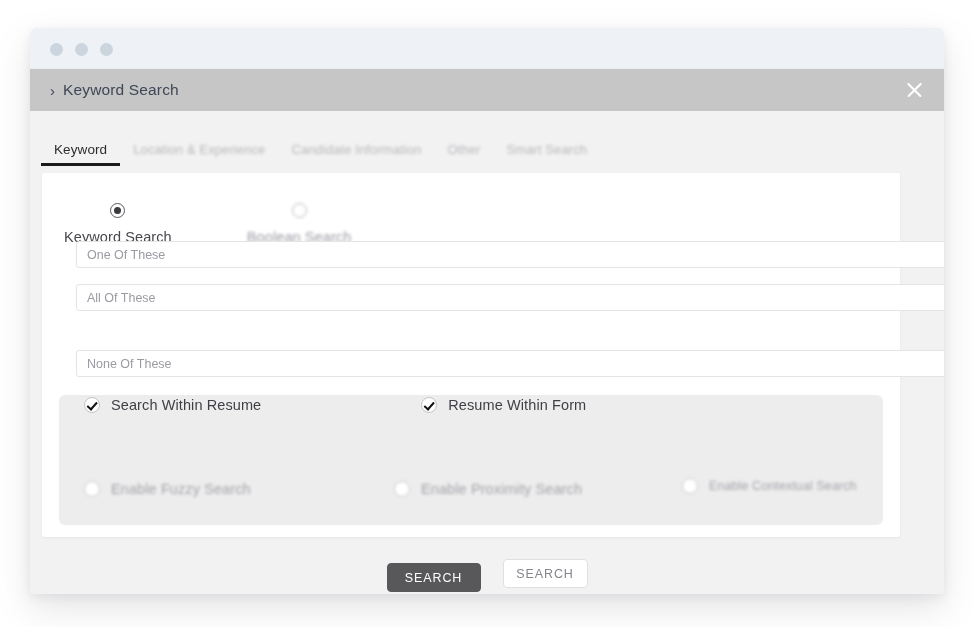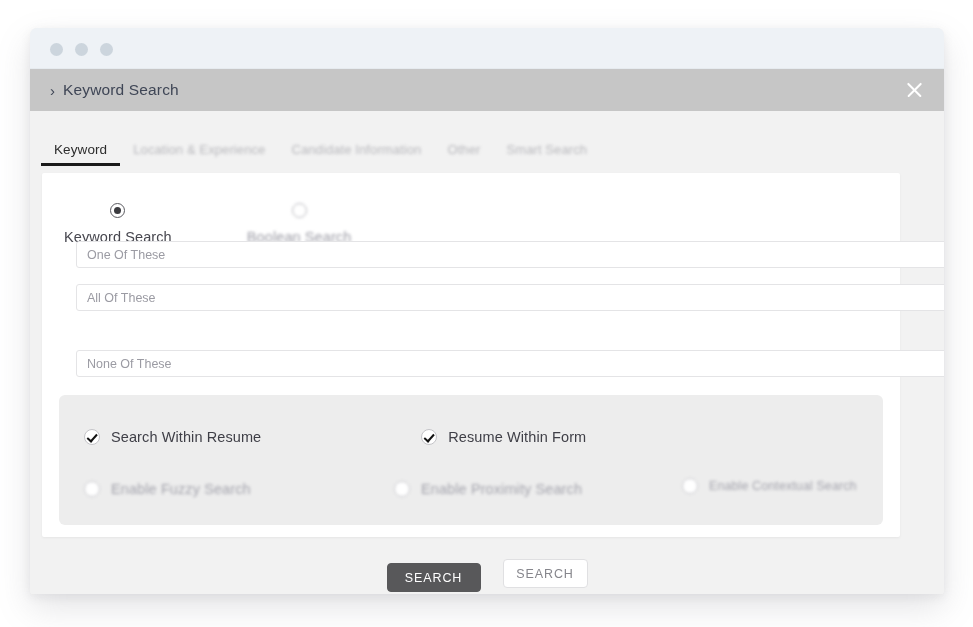--- a/index.html
+++ b/index.html
@@ -247,21 +247,21 @@
     top: 222px;
     width: 824px;
     height: 130px;
     background: #ededed;
     border-radius: 6px;
   }
 
   .chk-row {
     position: absolute;
     left: 25px;
-    top: 34px;
+    top: 2px;
     width: 774px;
     display: flex;
     align-items: center;
   }
   .chk-item {
     display: flex;
     align-items: center;
     gap: 11px;
     cursor: pointer;
   }

